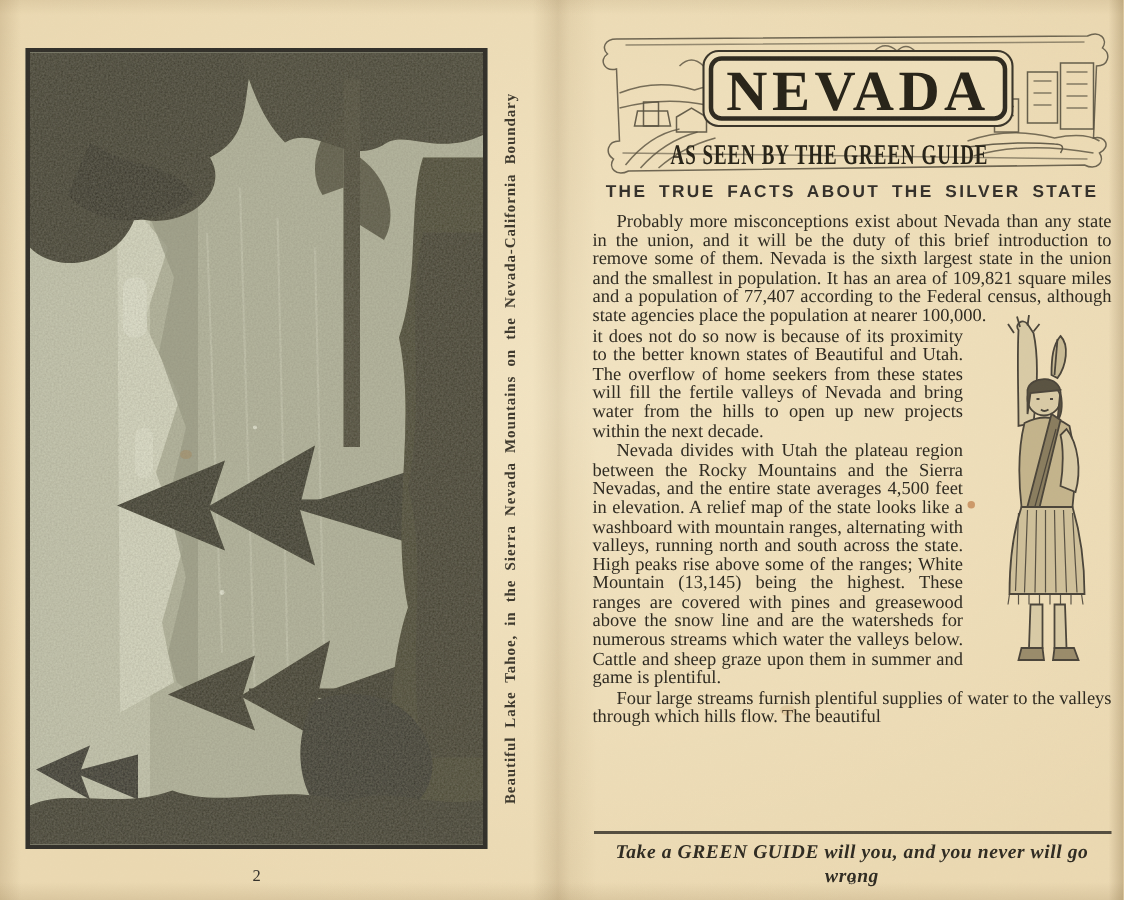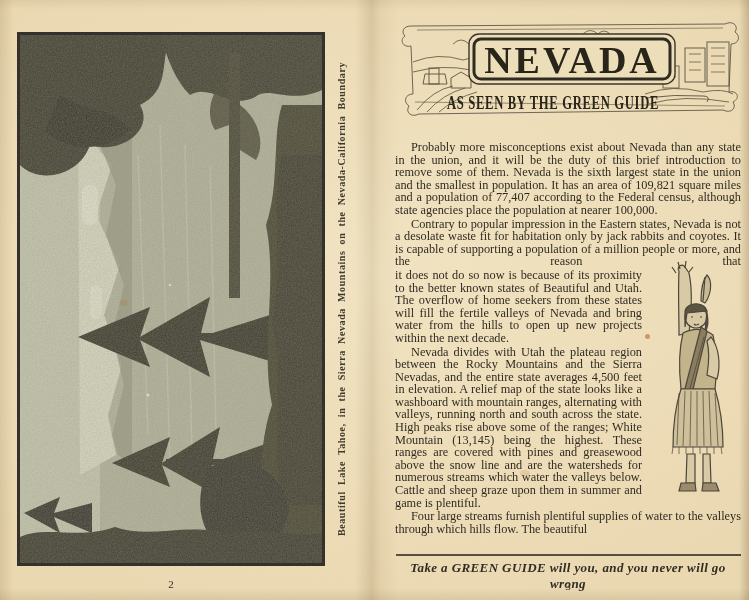--- a/index.html
+++ b/index.html
@@ -169,24 +169,24 @@
 
       <path d="M252,84 q30,-4 58,-2 q8,0 4,6" opacity=".9"></path>
     </g>
 
     <rect x="76" y="20" width="206" height="50" rx="10" fill="#eedfbb" stroke="#3a352a" stroke-width="1.4"></rect>
     <rect x="81" y="25" width="196" height="40" rx="7" fill="none" stroke="#2e2a20" stroke-width="3"></rect>
     <text x="179" y="59" text-anchor="middle" font-family="Liberation Serif, serif" font-weight="bold" font-size="38" letter-spacing="3" fill="#272318">NEVADA</text>
     <text x="160" y="95" text-anchor="middle" font-family="Liberation Serif, serif" font-weight="bold" font-size="19" letter-spacing="1" fill="#272318" textLength="212" lengthAdjust="spacingAndGlyphs">AS SEEN BY THE GREEN GUIDE</text>
   </svg>
 
+  <div class="section-heading">THE TRUE FACTS ABOUT THE SILVER STATE</div>
 
   <div class="text-col">
     <p class="para indent">Probably more misconceptions exist about Nevada than any state in the union, and it will be the duty of this brief introduction to remove some of them.  Nevada is the sixth largest state in the union and the smallest in population.  It has an area of 109,821 square miles and a population of 77,407 according to the Federal census, although state agencies place the population at nearer 100,000.</p>
-    <p class="para indent force-just">Contrary to popular impression in the Eastern states, Nevada is not a desolate waste fit for habitation only by jack rabbits and coyotes.  It is capable of supporting a population of a million people or more, and the reason that</p>
     <div>
       <div class="indian-float">
         <svg viewBox="0 0 98 238">
           <g stroke="#4b453a" stroke-width="1.2" fill="#d9cba6">
 
             <path d="M30,10 C27,6 33,2 36,6 L40,12 C44,30 42,55 40,72 L30,74 C30,52 29,30 30,10 Z"></path>
             <path d="M27,12 l-4,-6 M31,8 l-2,-7 M36,7 l1,-7 M40,11 l4,-5" fill="none"></path>
 
             <path d="M58,14 C64,20 62,34 56,42 L52,40 C52,28 53,20 58,14 Z" fill="#c9bb95"></path>
             <path d="M56,16 L54,40" fill="none"></path>

